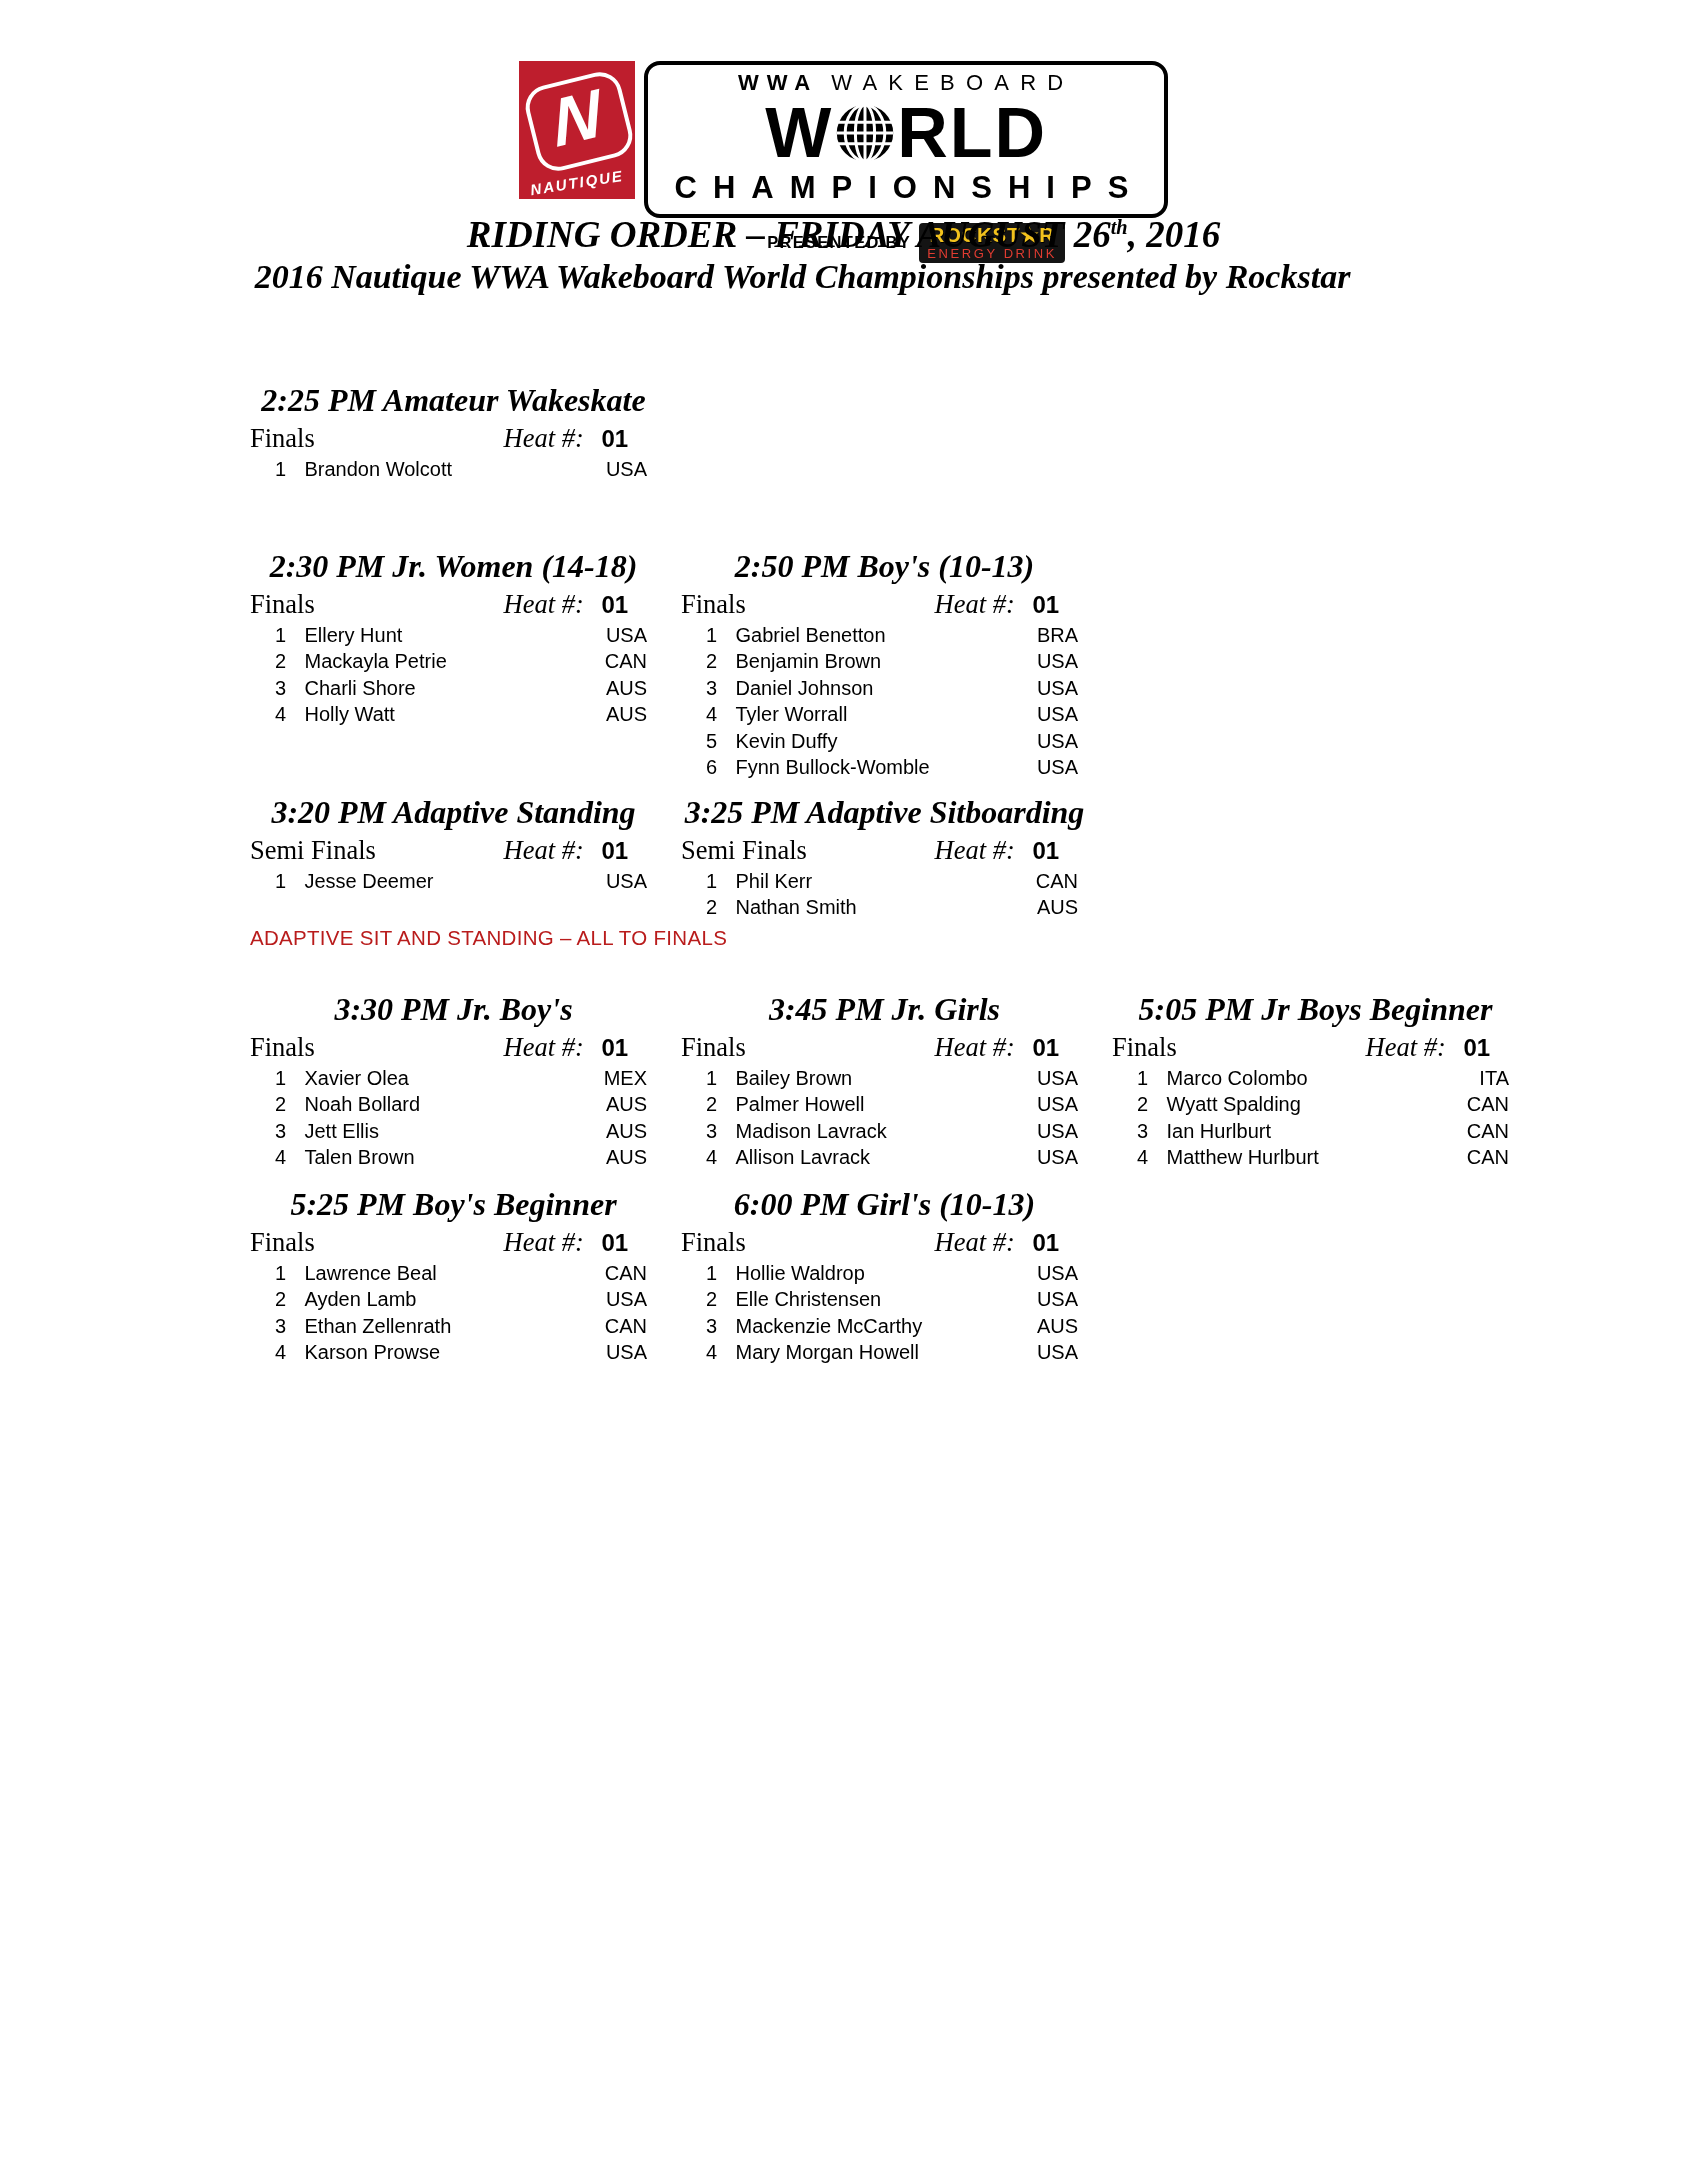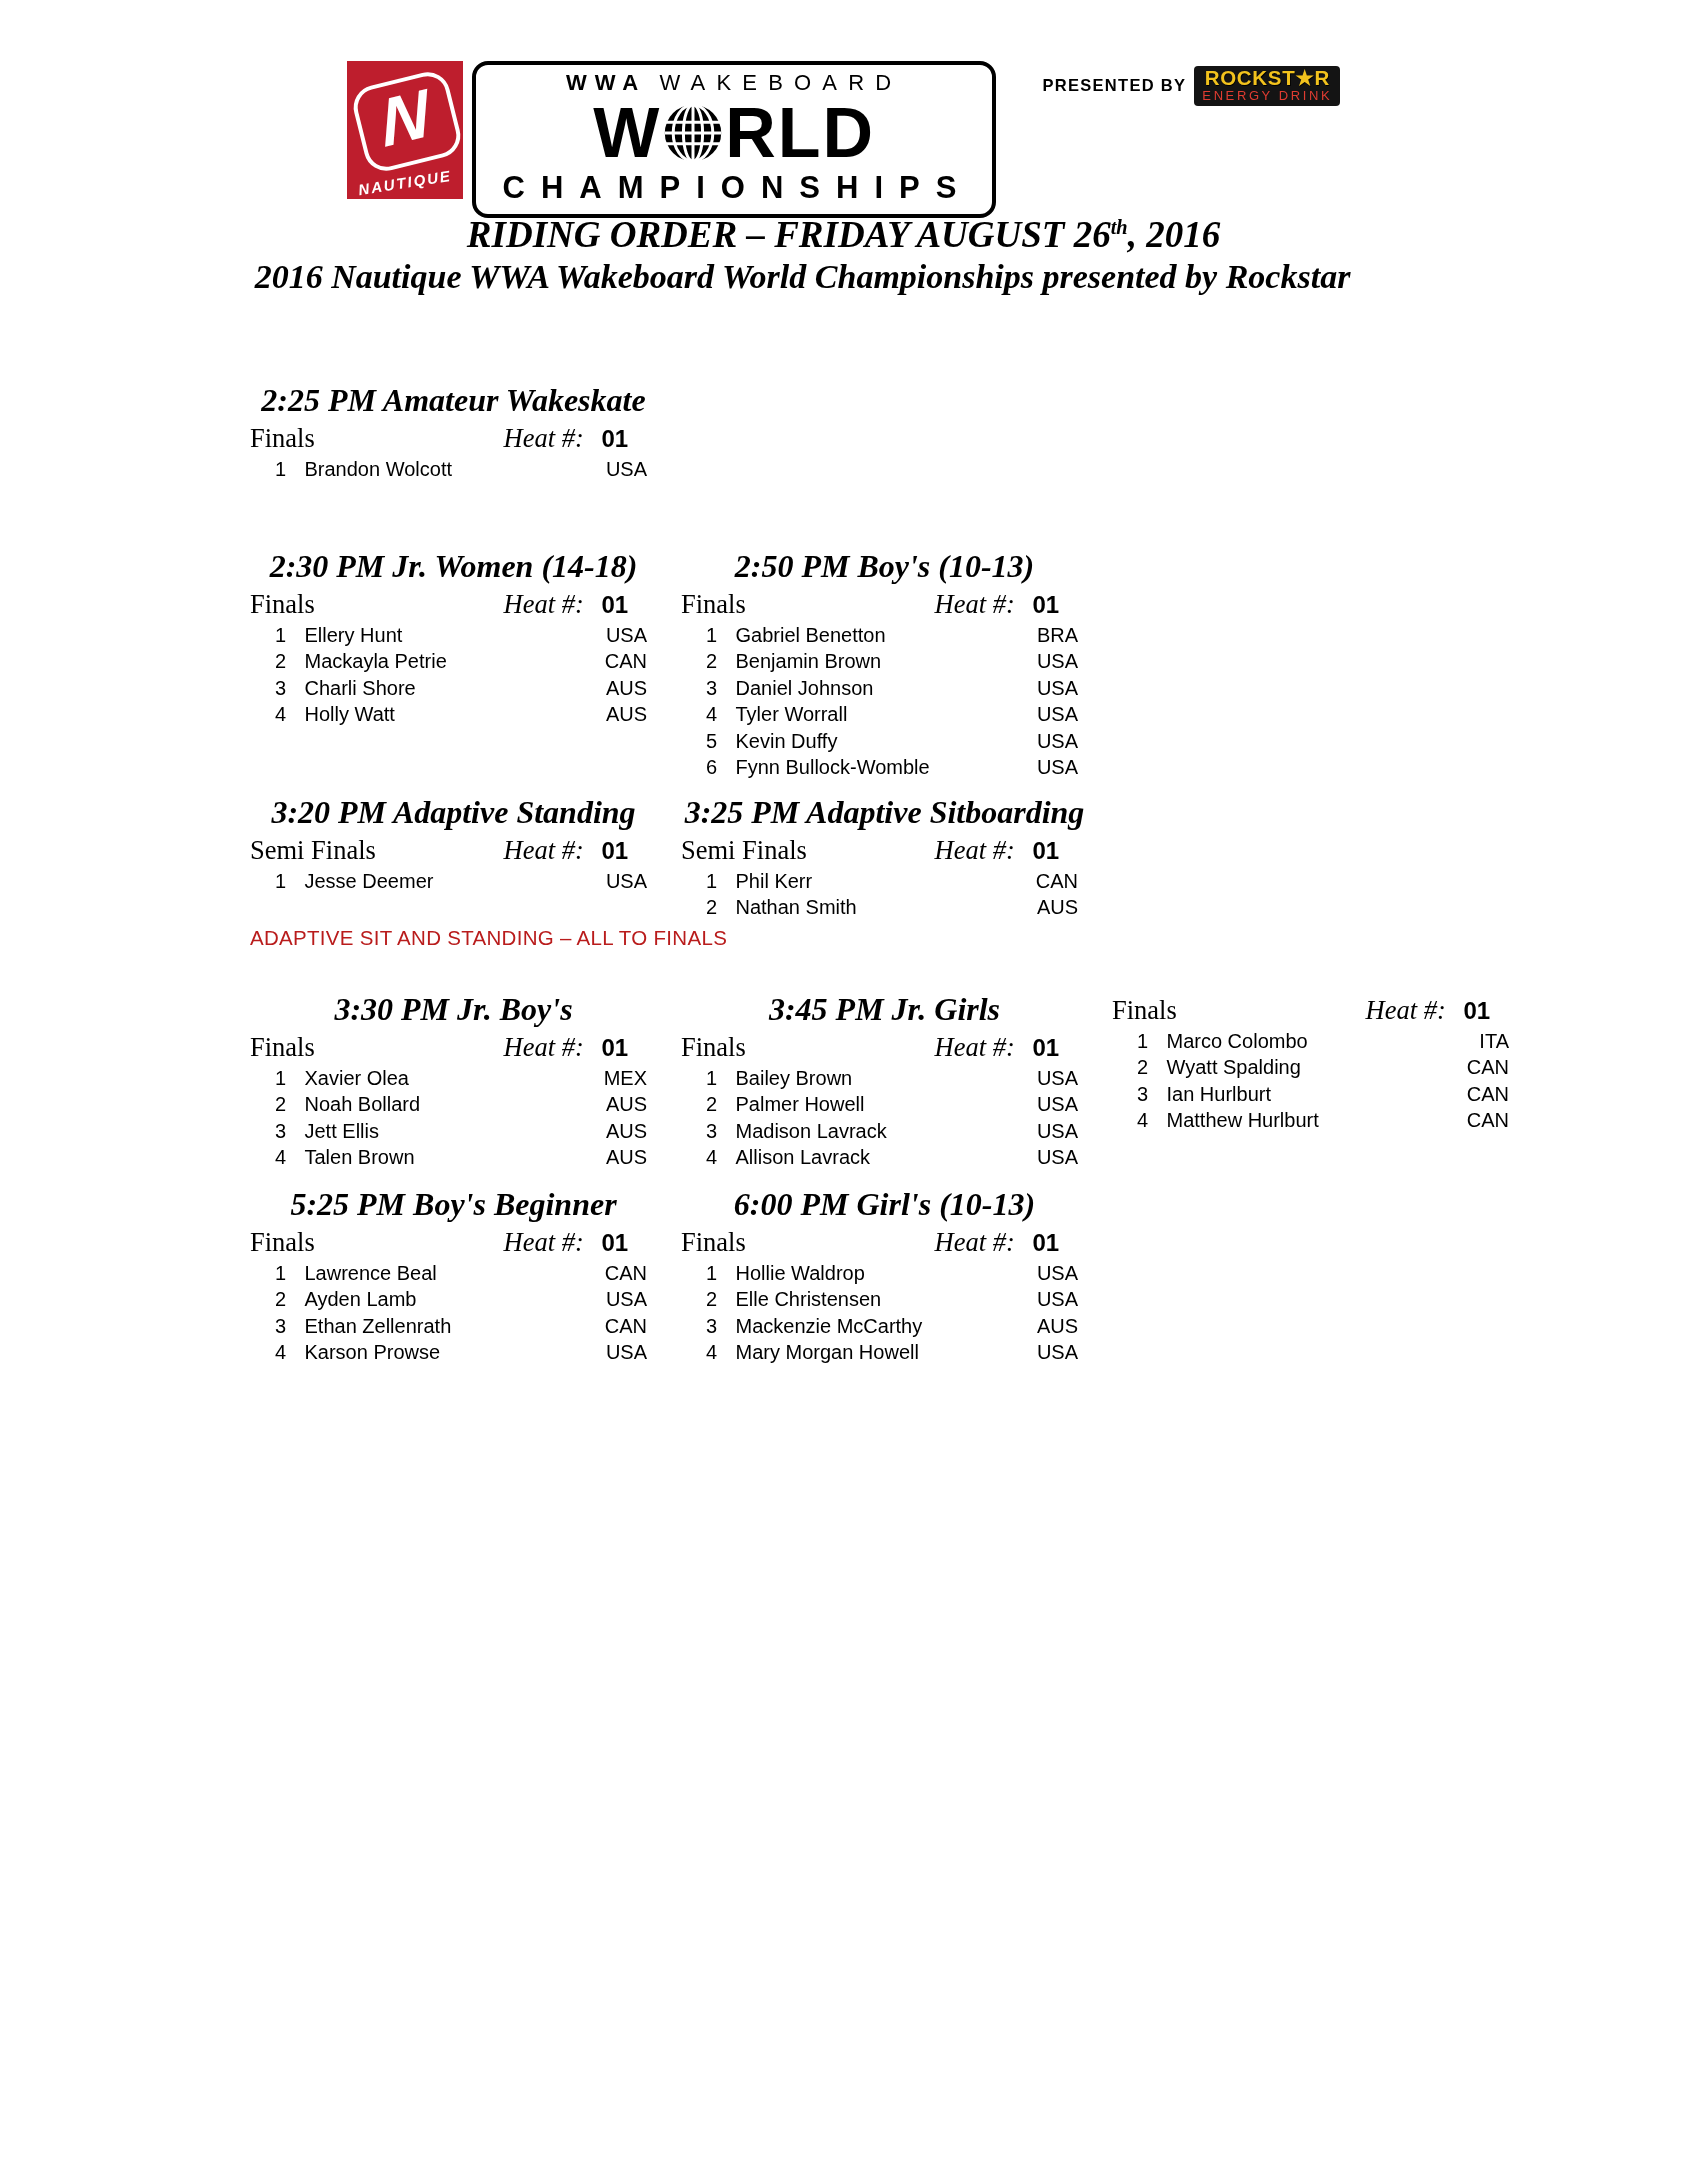--- a/index.html
+++ b/index.html
@@ -5,21 +5,21 @@
   html,body{margin:0;padding:0;}
   body{width:1687px;height:2183px;background:#ffffff;color:#000;font-family:"Liberation Serif",serif;}
   .page{position:relative;width:1687px;height:2183px;overflow:hidden;background:#fff;}
 
   
   .logo-row{position:absolute;top:61px;left:0;width:1687px;display:flex;justify-content:center;align-items:flex-start;gap:9.3px;}
   .nautique-box{width:116px;height:138px;background:#be1e2d;position:relative;overflow:hidden;flex:0 0 auto;}
   .n-outline{position:absolute;left:11.2px;top:17px;width:90px;height:79px;border:4.6px solid #fff;border-radius:22.5px;transform:rotate(-14deg);}
   .n-letter{position:absolute;left:50%;top:22.5px;transform:translateX(-50%) rotate(-14deg) skewX(-8deg);font-family:"Liberation Sans",sans-serif;font-style:italic;font-weight:900;font-size:67px;line-height:1;color:#fff;}
   .nautique-word{position:absolute;left:50%;bottom:8px;transform:translateX(-50%) rotate(-9deg);font-family:"Liberation Sans",sans-serif;font-style:italic;font-weight:bold;font-size:15px;letter-spacing:2px;color:#fff;white-space:nowrap;}
-  .wwa-col{display:flex;flex-direction:row;align-items:flex-start;gap:26px;}
+  .wwa-col{display:flex;flex-direction:column;align-items:center;}
   .wwa-box{border:4.6px solid #000;border-radius:16px;background:#fff;padding:5.3px 20px 8px;display:flex;flex-direction:column;align-items:center;}
   .wwa-line{font-family:"Liberation Sans",sans-serif;font-size:22px;display:flex;align-items:baseline;gap:13.2px;}
   .wwa-strong{font-weight:bold;letter-spacing:8px;}
   .wwa-wake{font-weight:normal;letter-spacing:11.2px;}
   .world-line{display:flex;align-items:center;font-family:"Liberation Sans",sans-serif;font-weight:900;font-size:70px;line-height:1.0;letter-spacing:2px;margin-top:1.3px;}
   .globe{width:60px;height:60px;margin:0 2px;flex:0 0 auto;}
   .champ-line{font-family:"Liberation Sans",sans-serif;font-weight:bold;font-size:31px;letter-spacing:16px;margin-top:2.6px;text-indent:6.6px;white-space:nowrap;}
   .presented-row{display:flex;align-items:center;gap:8px;margin-top:4.6px;margin-left:20px;}
   .presented-label{font-family:"Liberation Sans",sans-serif;font-weight:bold;font-size:16.5px;letter-spacing:1.3px;}
   .rockstar-badge{background:#141414;border-radius:4px;padding:2px 8px 3.3px;display:flex;flex-direction:column;align-items:center;line-height:1;}
@@ -277,20 +277,21 @@
                 <span class="country">USA</span>
               </div>
               <div class="rider">
                 <span class="pos">4</span>
                 <span class="rname">Allison Lavrack</span>
                 <span class="country">USA</span>
               </div>
             </div>
           </div>
           <div class="section">
+            <div class="section-heading">5:05 PM Jr Boys Beginner</div>
             <div class="heatrow">
               <span class="round-label">Finals</span>
               <span class="heat-label">Heat #:</span>
               <span class="heat-num">01</span>
             </div>
             <div class="riders">
               <div class="rider">
                 <span class="pos">1</span>
                 <span class="rname">Marco Colombo</span>
                 <span class="country">ITA</span>

